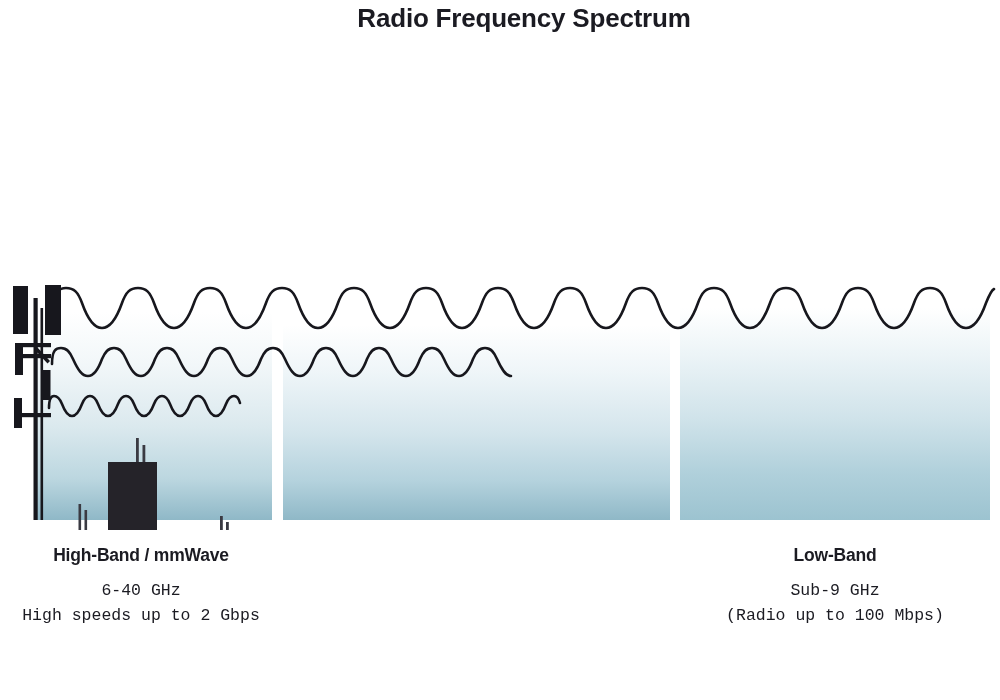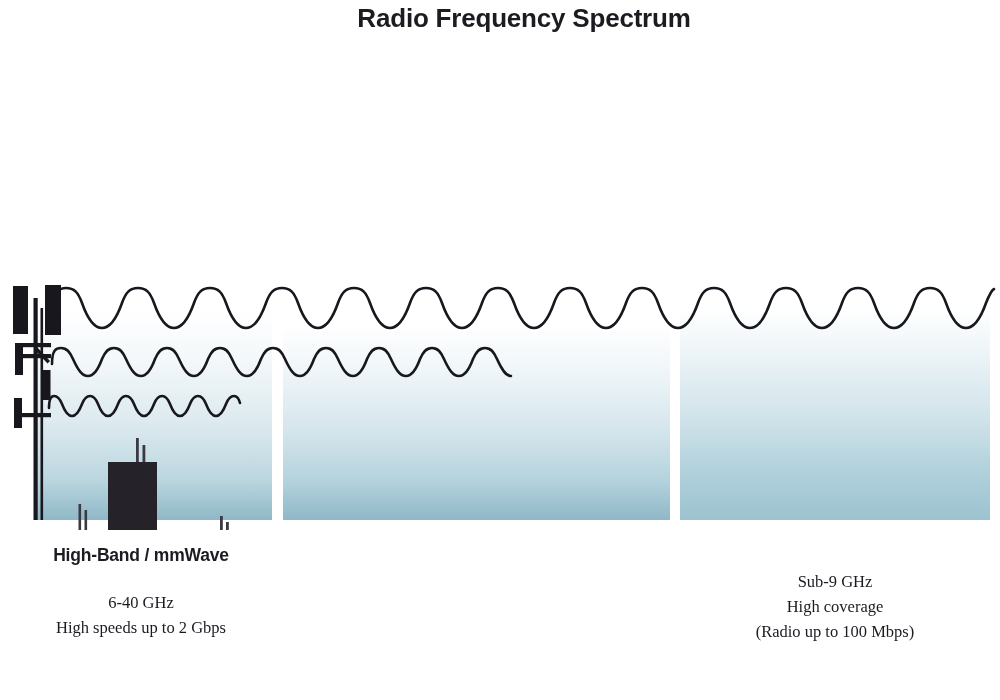--- a/index.html
+++ b/index.html
@@ -59,22 +59,22 @@
   }
   .band-label .band-title {
     font-family: "Liberation Sans", sans-serif;
     font-weight: bold;
     font-size: 17.5px;
     color: #1b1b22;
     letter-spacing: -0.2px;
     white-space: nowrap;
   }
   .band-label .band-lines {
-    margin-top: 24px;
-    font-family: Liberation Serif, serif;
+    margin-top: 12px;
+    font-family: Liberation Mono, monospace;
     font-size: 16.5px;
     line-height: 25px;
     color: #1b1b22;
     white-space: nowrap;
   }
   .band-label .band-lines div {
     white-space: nowrap;
   }
 
   #label-high { left: 0px;   top: 0px; width: 282px; }
@@ -348,22 +348,22 @@
     <div class="band-label" id="label-high">
       <div class="band-title">High-Band / mmWave</div>
       <div class="band-lines">
         <div>6-40 GHz</div>
         <div>High speeds up to 2 Gbps</div>
       </div>
     </div>
 
 
     <div class="band-label" id="label-low">
+      <div class="band-title">Low-Band</div>
       <div class="band-lines">
         <div>Sub-9 GHz</div>
-        <div>High coverage</div>
         <div>(Radio up to 100 Mbps)</div>
       </div>
     </div>
 
   </div>
 
 </div>
 
 </body></html>

